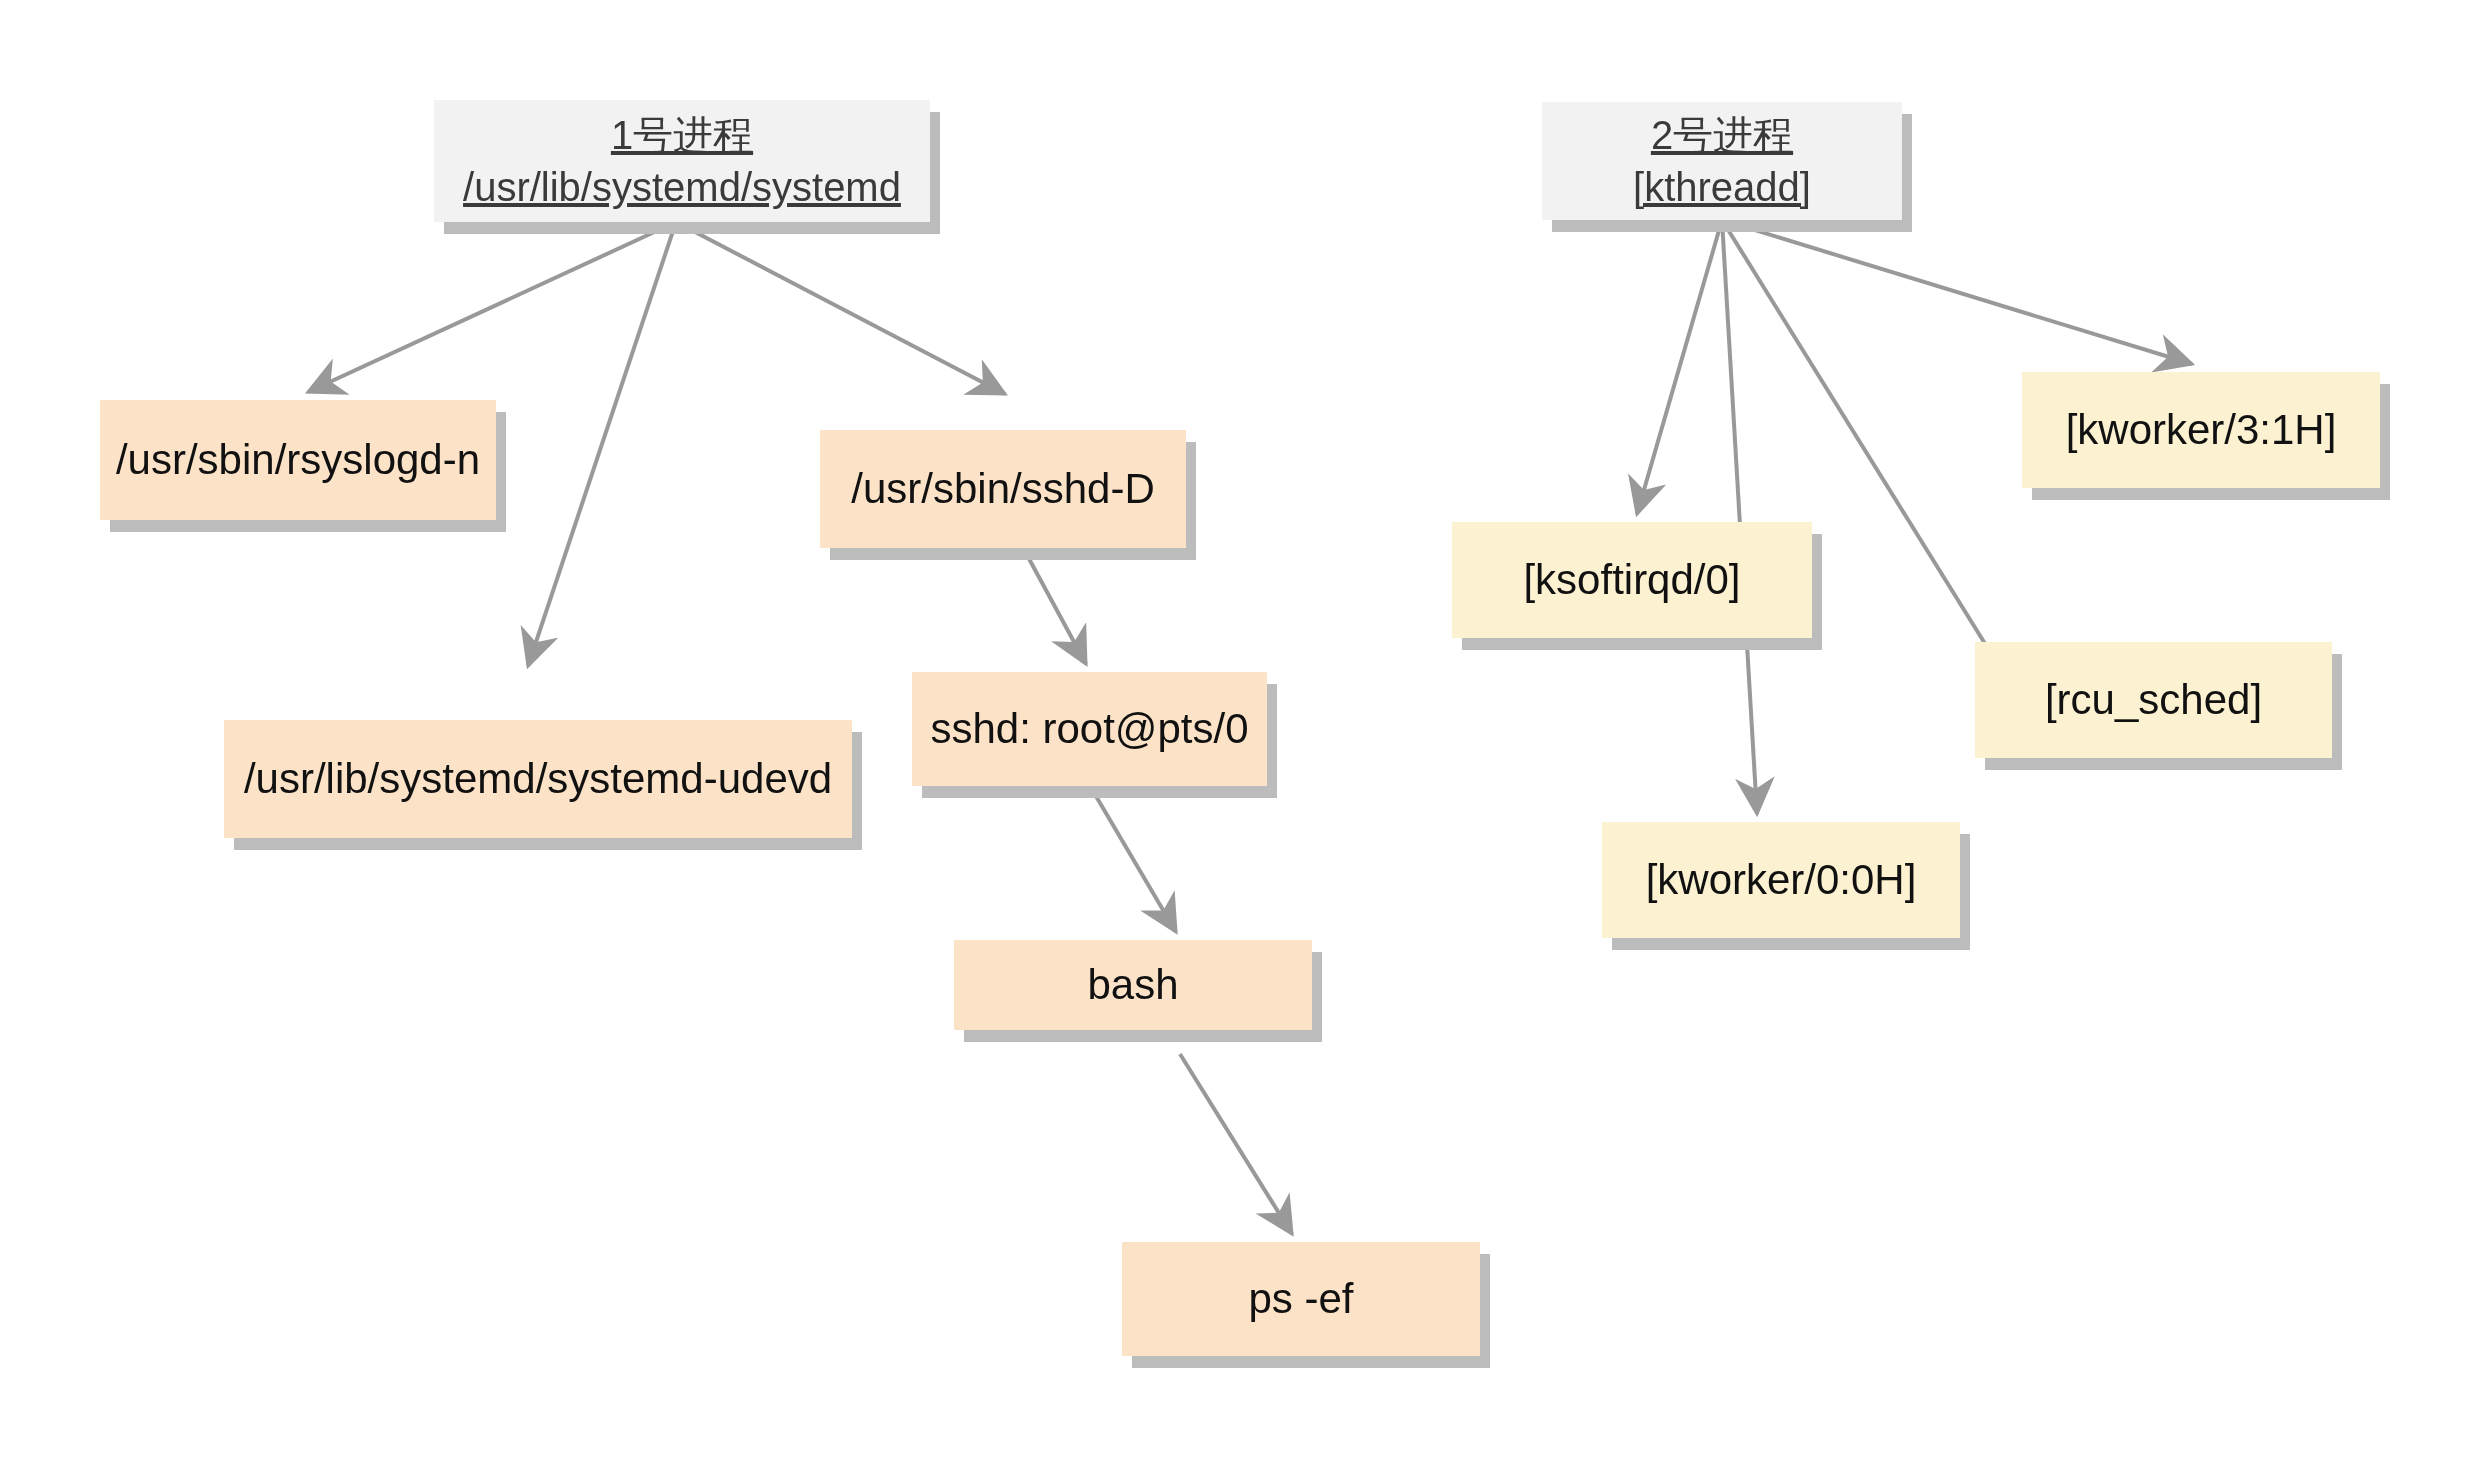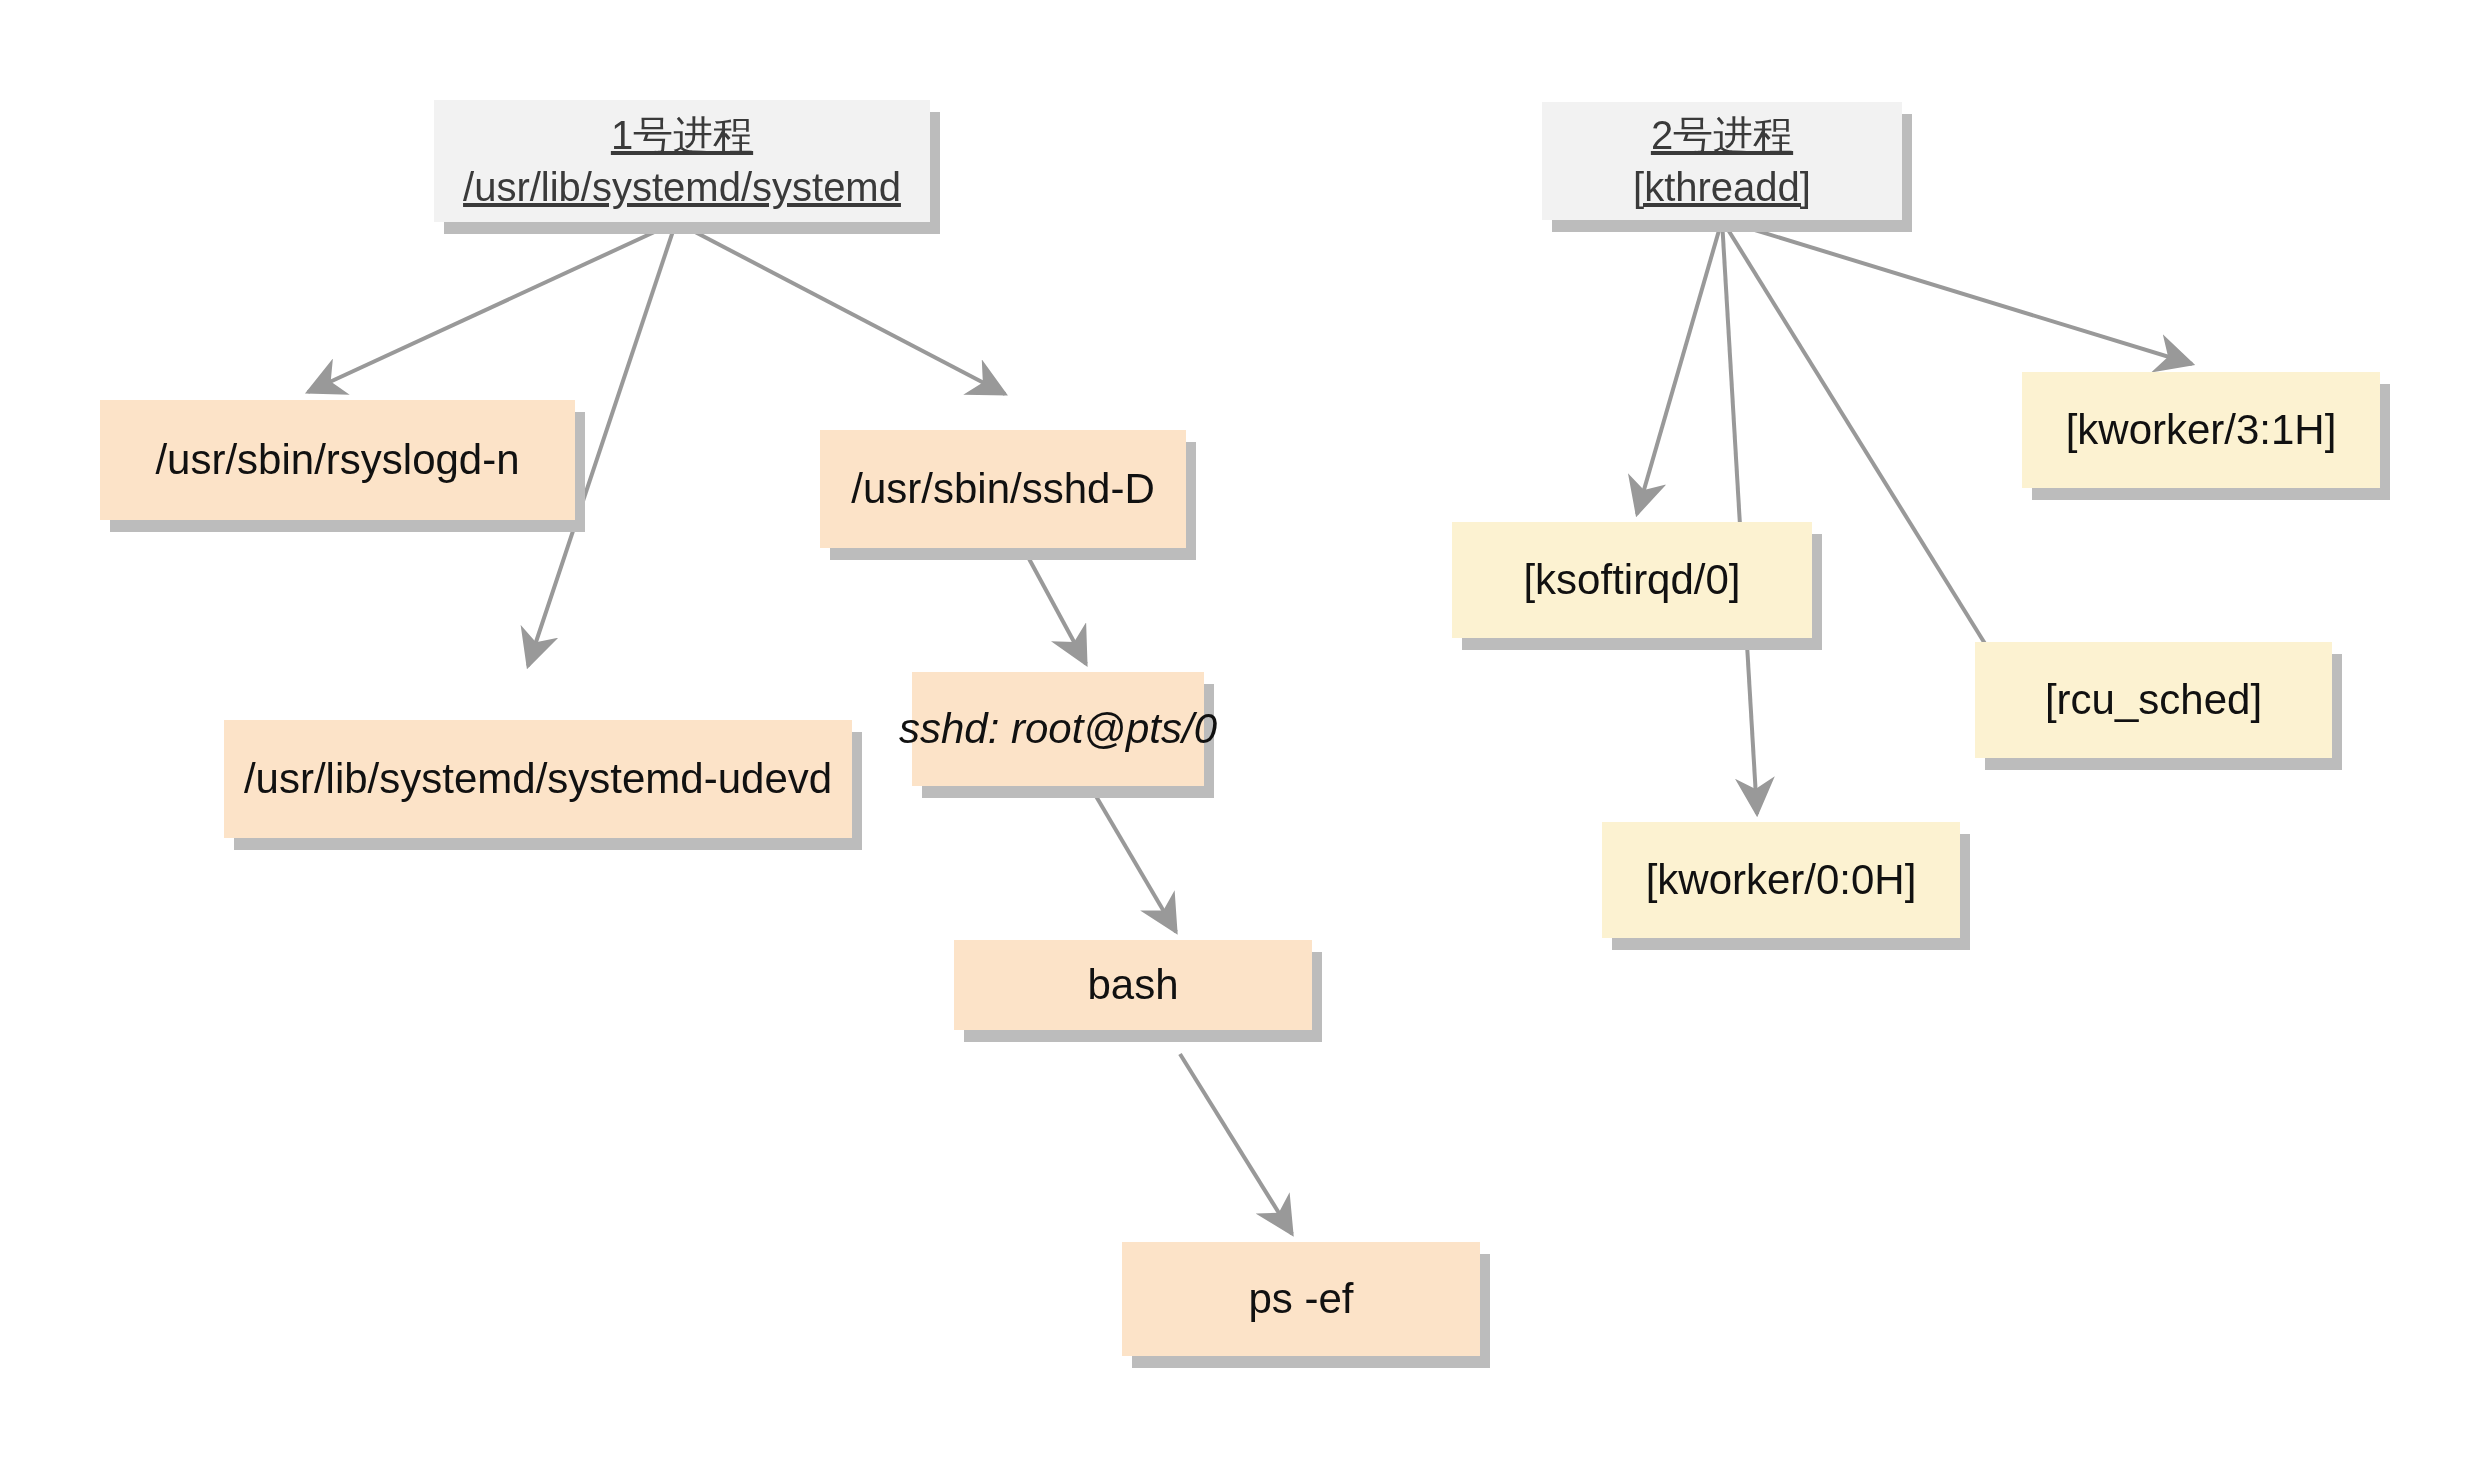--- a/index.html
+++ b/index.html
@@ -72,30 +72,30 @@
         <line x1="1722" y1="220" x2="1757" y2="814" stroke="#999999" stroke-width="4" marker-end="url(#arrowhead)"></line>
         <line x1="1722" y1="220" x2="2015" y2="692" stroke="#999999" stroke-width="4" marker-end="url(#arrowhead)"></line>
         <line x1="1722" y1="220" x2="2192" y2="364" stroke="#999999" stroke-width="4" marker-end="url(#arrowhead)"></line>
       </g>
   </svg>
   <div id="nodes-layer">
       <div class="node root" style="left: 434px; top: 100px; width: 496px; height: 122px; background: rgb(242, 242, 242); box-shadow: rgb(188, 188, 188) 10px 12px 0px;">
         <span class="label-line">1号进程</span>
         <span class="label-line">/usr/lib/systemd/systemd</span>
       </div>
-      <div class="node process" style="left: 100px; top: 400px; width: 475px; height: 120px; background: rgb(252, 227, 200); box-shadow: rgb(188, 188, 188) 10px 12px 0px;">
+      <div class="node process" style="left: 100px; top: 400px; width: 396px; height: 120px; background: rgb(252, 227, 200); box-shadow: rgb(188, 188, 188) 10px 12px 0px;">
         <span class="label-line">/usr/sbin/rsyslogd-n</span>
       </div>
       <div class="node process" style="left: 820px; top: 402px; width: 366px; height: 118px; background: rgb(252, 227, 200); box-shadow: rgb(188, 188, 188) 10px 12px 0px; margin-top: 28px;">
         <span class="label-line">/usr/sbin/sshd-D</span>
       </div>
       <div class="node process" style="left: 224px; top: 674px; width: 628px; height: 118px; background: rgb(252, 227, 200); box-shadow: rgb(188, 188, 188) 10px 12px 0px; margin-top: 46px;">
         <span class="label-line">/usr/lib/systemd/systemd-udevd</span>
       </div>
-      <div class="node process" style="left: 912px; top: 672px; width: 292px; height: 114px; background: rgb(252, 227, 200); box-shadow: rgb(188, 188, 188) 10px 12px 0px; font-style: italic;">
+      <div class="node process" style="left: 912px; top: 672px; width: 355px; height: 114px; background: rgb(252, 227, 200); box-shadow: rgb(188, 188, 188) 10px 12px 0px;">
         <span class="label-line">sshd: root@pts/0</span>
       </div>
       <div class="node process" style="left: 954px; top: 940px; width: 358px; height: 90px; background: rgb(252, 227, 200); box-shadow: rgb(188, 188, 188) 10px 12px 0px;">
         <span class="label-line">bash</span>
       </div>
       <div class="node process" style="left: 1122px; top: 1242px; width: 358px; height: 114px; background: rgb(252, 227, 200); box-shadow: rgb(188, 188, 188) 10px 12px 0px;">
         <span class="label-line">ps -ef</span>
       </div>
       <div class="node root" style="left: 1542px; top: 102px; width: 360px; height: 118px; background: rgb(242, 242, 242); box-shadow: rgb(188, 188, 188) 10px 12px 0px;">
         <span class="label-line">2号进程</span>

